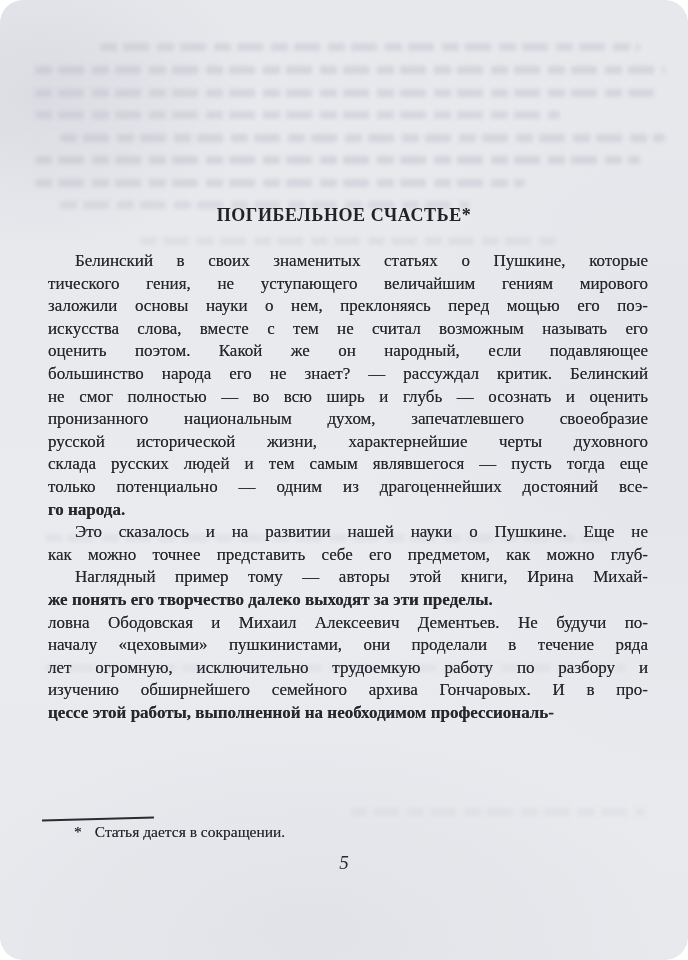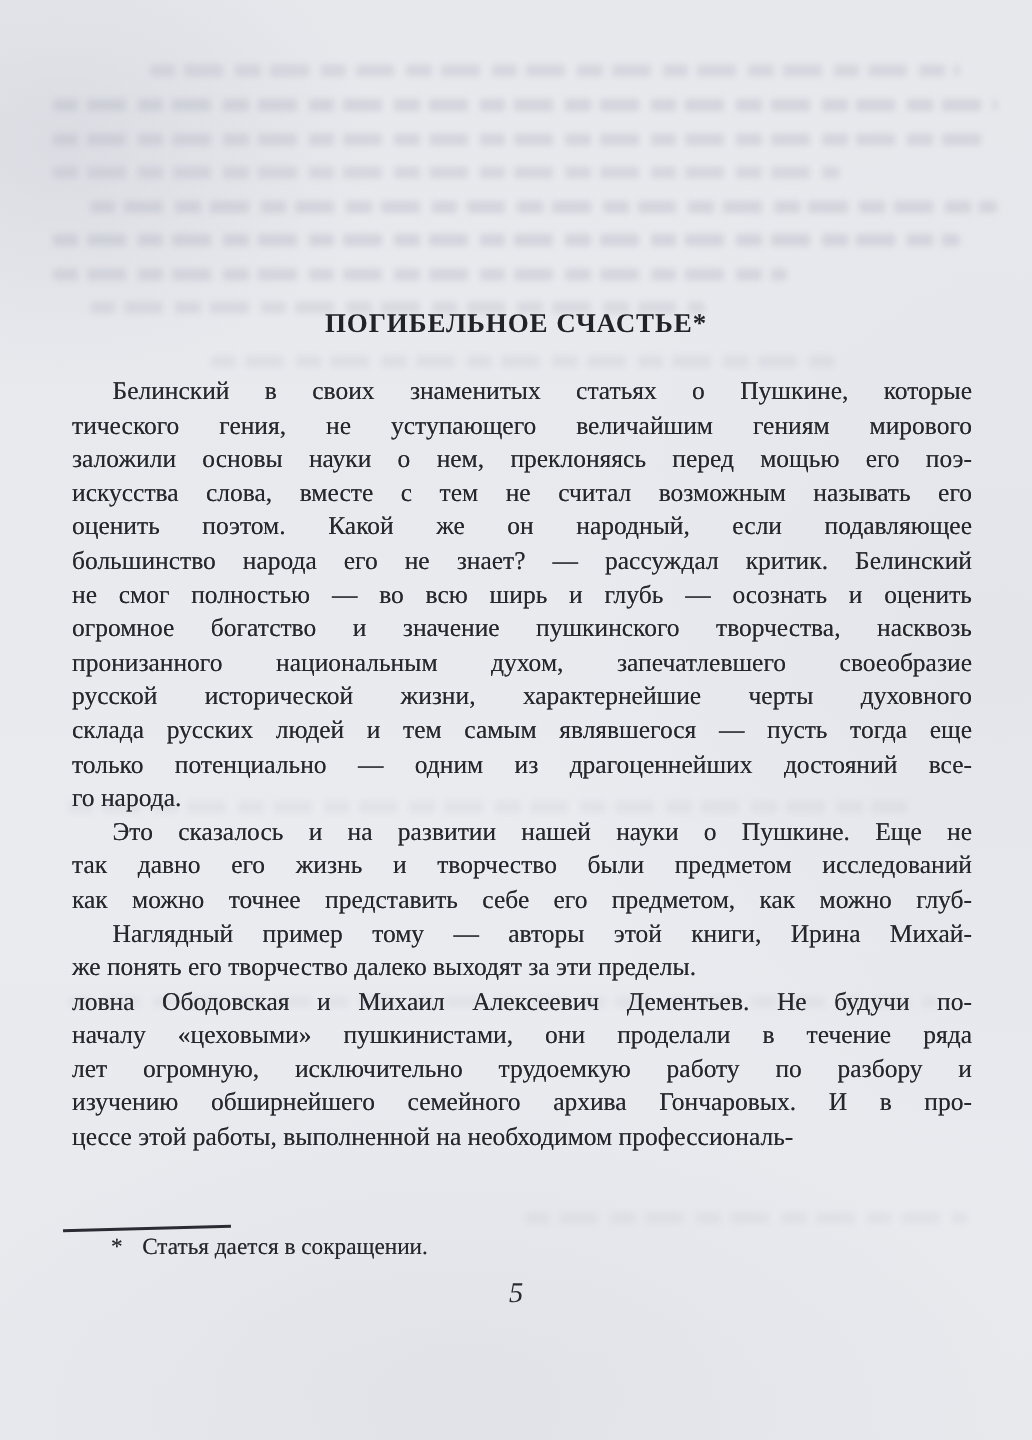--- a/index.html
+++ b/index.html
@@ -10,20 +10,21 @@
     width: 688px; height: 960px;
     background-color: #e9eaee;
     background-image:
       radial-gradient(ellipse 300px 220px at 6% 10%, rgba(203,205,215,0.45), rgba(203,205,215,0) 70%),
       radial-gradient(ellipse 420px 520px at 97% 45%, rgba(223,224,231,0.5), rgba(223,224,231,0) 72%),
       radial-gradient(ellipse 520px 300px at 45% 97%, rgba(213,214,223,0.35), rgba(213,214,223,0) 70%),
       linear-gradient(180deg, #e7e8ec 0%, #eaebef 60%, #e8e9ed 100%);
     overflow: hidden;
     font-family: "Liberation Serif", "DejaVu Serif", serif;
     color: #26262d;
+    border-radius: 23px;
   }
   
   .gl {
     position: absolute;
     height: 8px;
     border-radius: 3px;
     filter: blur(2px);
     background: repeating-linear-gradient(90deg,
       rgba(174,176,191,1) 0px,  rgba(174,176,191,1) 17px,
       rgba(174,176,191,0) 17px, rgba(174,176,191,0) 23px,
@@ -46,21 +47,21 @@
     font-size: 17px;
     line-height: 22.6px;
     text-shadow: 0 0 0.4px rgba(35,35,45,0.7);
   }
   .line {
     text-align: justify;
     text-align-last: justify;
     white-space: normal;
   }
   .line.first { text-indent: 27px; }
-  .line.para-last { text-align-last: left; }
+  .line.para-last { text-align-last: left; font-weight: bold; }
   .footnote-rule {
     position: absolute;
     left: 42px; top: 818px;
     width: 112px; height: 2px;
     background: #2b2b33;
     transform: rotate(-1.6deg);
   }
   .footnote {
     position: absolute;
     left: 44px; top: 822px; width: 600px;
@@ -105,28 +106,26 @@
   <h1 class="title">ПОГИБЕЛЬНОЕ СЧАСТЬЕ*</h1>
 
   <div class="body">
       <div class="line first">Белинский в своих знаменитых статьях о Пушкине, которые</div>
       <div class="line">тического гения, не уступающего величайшим гениям мирового</div>
       <div class="line">заложили основы науки о нем, преклоняясь перед мощью его поэ-</div>
       <div class="line">искусства слова, вместе с тем не считал возможным называть его</div>
       <div class="line">оценить поэтом. Какой же он народный, если подавляющее</div>
       <div class="line">большинство народа его не знает? — рассуждал критик. Белинский</div>
       <div class="line">не смог полностью — во всю ширь и глубь — осознать и оценить</div>
-      <div class="line">огромное богатство и значение пушкинского творчества, насквозь</div>
       <div class="line">пронизанного национальным духом, запечатлевшего своеобразие</div>
       <div class="line">русской исторической жизни, характернейшие черты духовного</div>
       <div class="line">склада русских людей и тем самым являвшегося — пусть тогда еще</div>
       <div class="line">только потенциально — одним из драгоценнейших достояний все-</div>
       <div class="line para-last">го народа.</div>
       <div class="line first">Это сказалось и на развитии нашей науки о Пушкине. Еще не</div>
-      <div class="line">так давно его жизнь и творчество были предметом исследований</div>
       <div class="line">как можно точнее представить себе его предметом, как можно глуб-</div>
       <div class="line first">Наглядный пример тому — авторы этой книги, Ирина Михай-</div>
       <div class="line para-last">же понять его творчество далеко выходят за эти пределы.</div>
       <div class="line">ловна Ободовская и Михаил Алексеевич Дементьев. Не будучи по-</div>
       <div class="line">началу «цеховыми» пушкинистами, они проделали в течение ряда</div>
       <div class="line">лет огромную, исключительно трудоемкую работу по разбору и</div>
       <div class="line">изучению обширнейшего семейного архива Гончаровых. И в про-</div>
       <div class="line para-last">цессе этой работы, выполненной на необходимом профессиональ-</div>
     </div>
 

